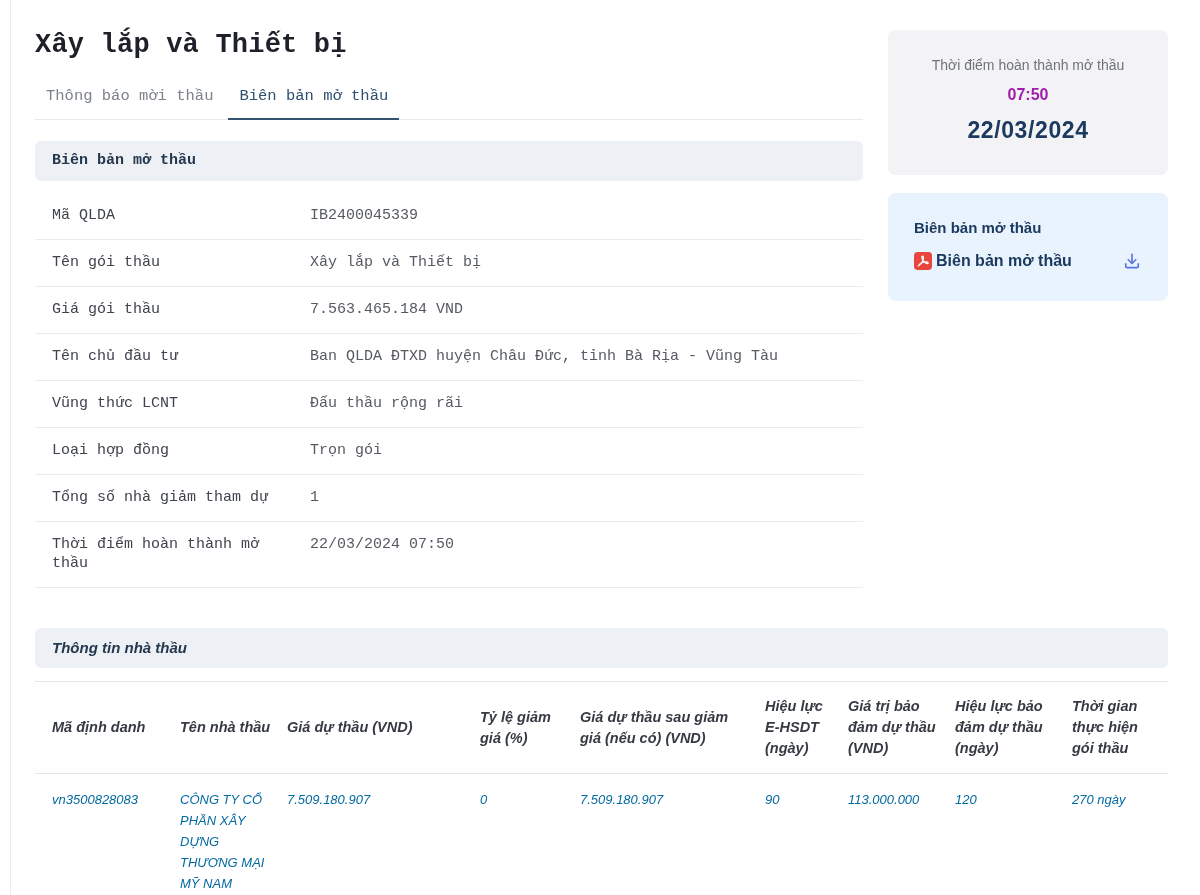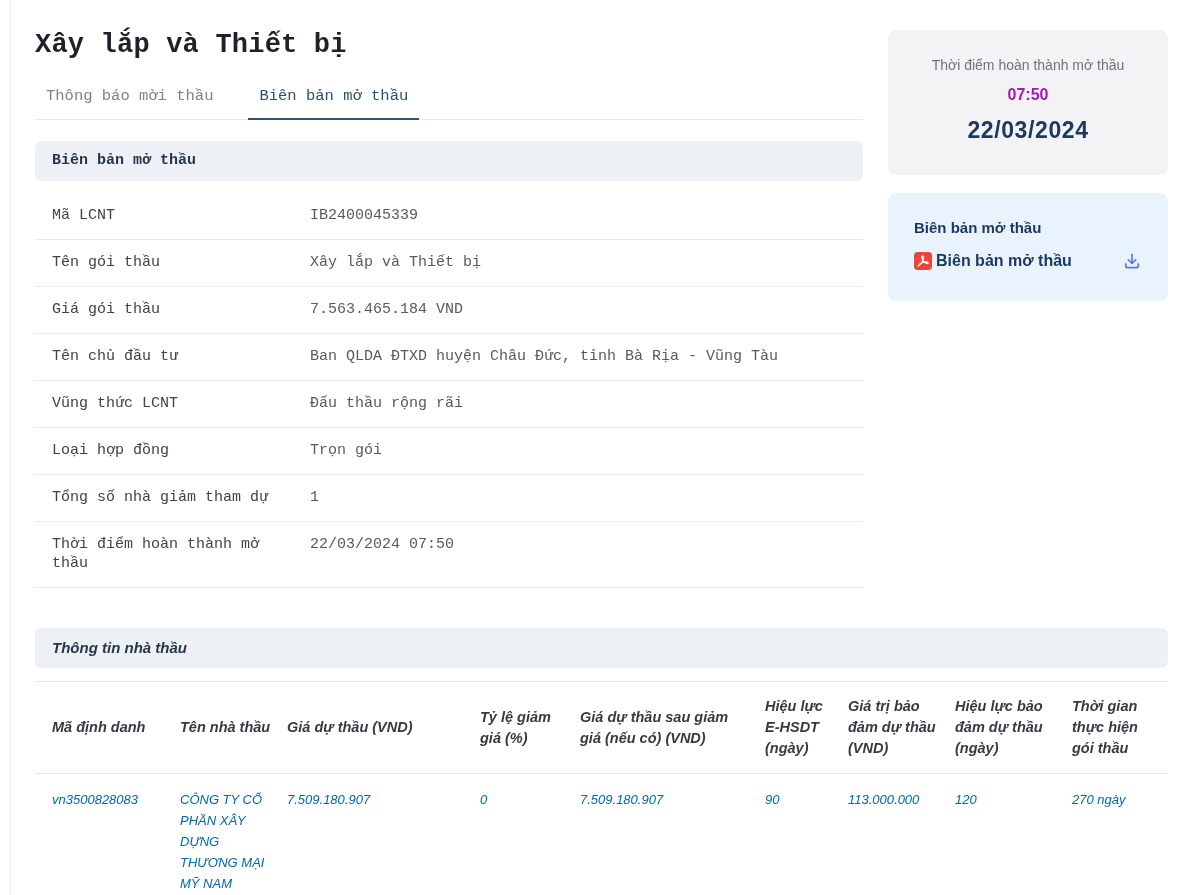--- a/index.html
+++ b/index.html
@@ -21,21 +21,21 @@
   .grid { display: flex; gap: 25px; }
   .main-col { width: 828px; flex: none; font-family: Liberation Mono, monospace; }
   .side-col { width: 280px; flex: none; }
 
   .page-title {
     font-size: 27px; font-weight: 700; color: #1e212a;
     margin: 0 0 27px 0; letter-spacing: .2px;
   }
 
   
-  .tabs { display: flex; gap: 24px; border-bottom: 1px solid #e7e9ec; }
+  .tabs { display: flex; gap: 4px; border-bottom: 1px solid #e7e9ec; }
   .tab {
     padding: 0 11px 14px 11px; font-size: 15.5px; color: #7d828b;
     cursor: pointer; position: relative; white-space: nowrap;
   }
   .tab.active { color: #2d4f70; }
   .tab.active::after {
     content: ""; position: absolute; left: 0; right: 0; bottom: -1px;
     height: 2px; background: #33536f;
   }
 
@@ -104,21 +104,21 @@
 
       <div class="tabs">
         <div class="tab">Thông báo mời thầu</div>
         <div class="tab active">Biên bản mở thầu</div>
       </div>
 
       <div class="section-header first">Biên bản mở thầu</div>
 
       <div class="kv-list">
         <div class="kv-row">
-          <div class="kv-label">Mã LCNT</div>
+          <div class="kv-label">Mã QLDA</div>
           <div class="kv-value">IB2400045339</div>
         </div>
         <div class="kv-row">
           <div class="kv-label">Tên gói thầu</div>
           <div class="kv-value">Xây lắp và Thiết bị</div>
         </div>
         <div class="kv-row">
           <div class="kv-label">Giá gói thầu</div>
           <div class="kv-value">7.563.465.184 VND</div>
         </div>

